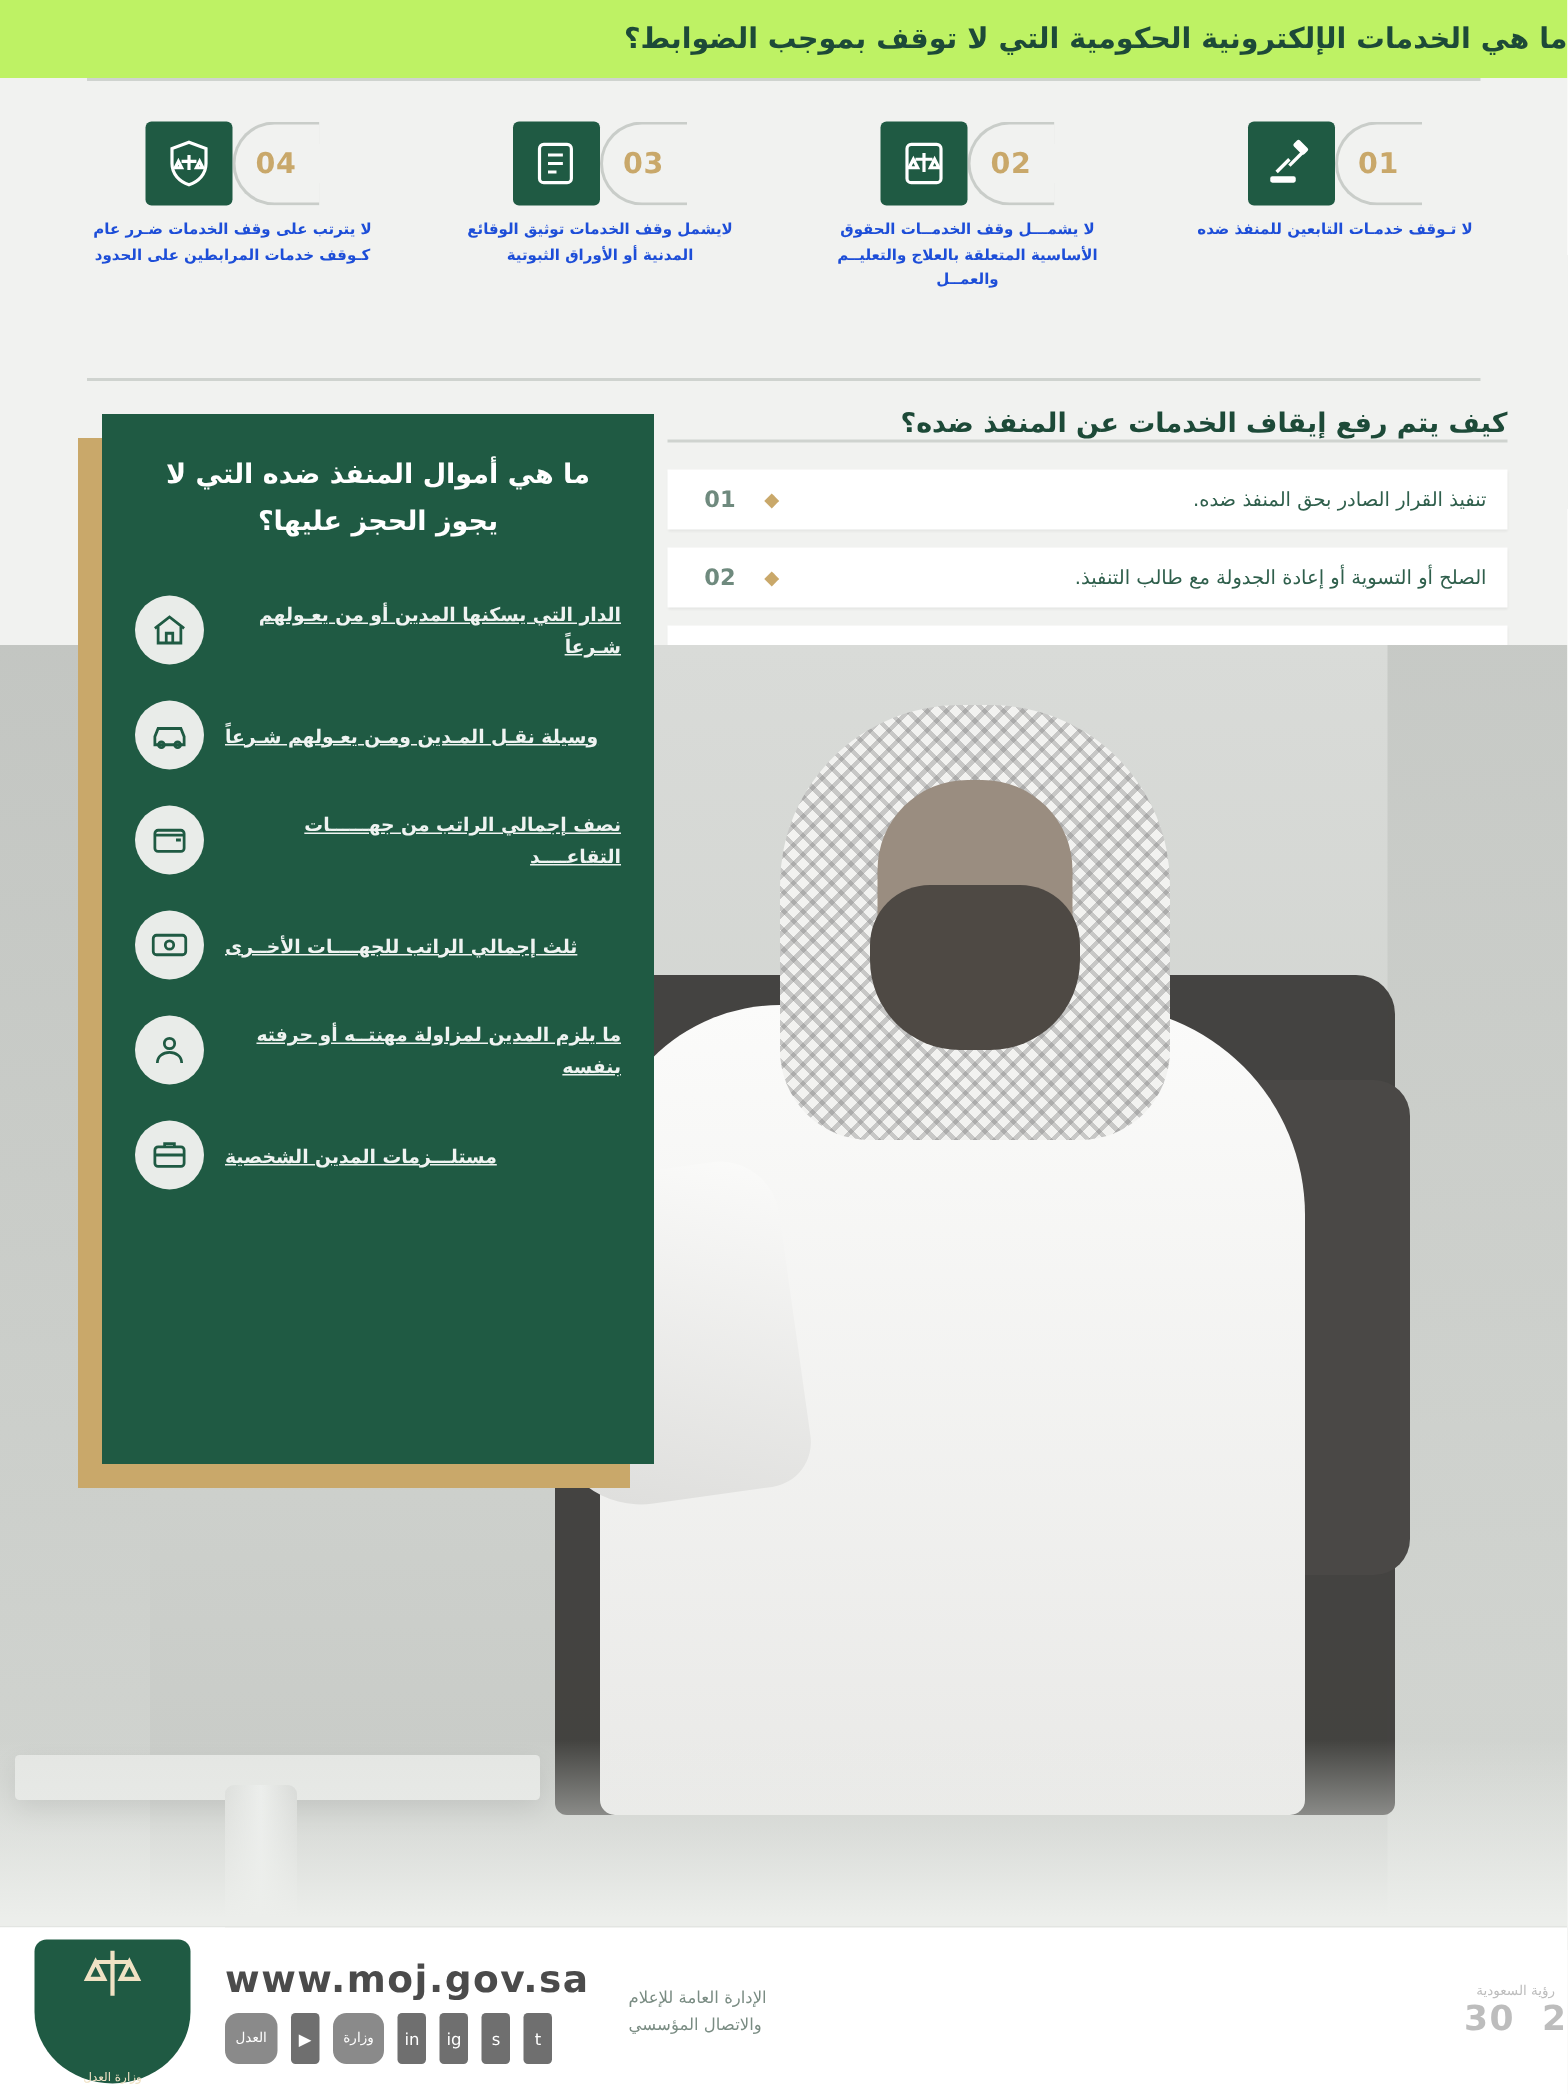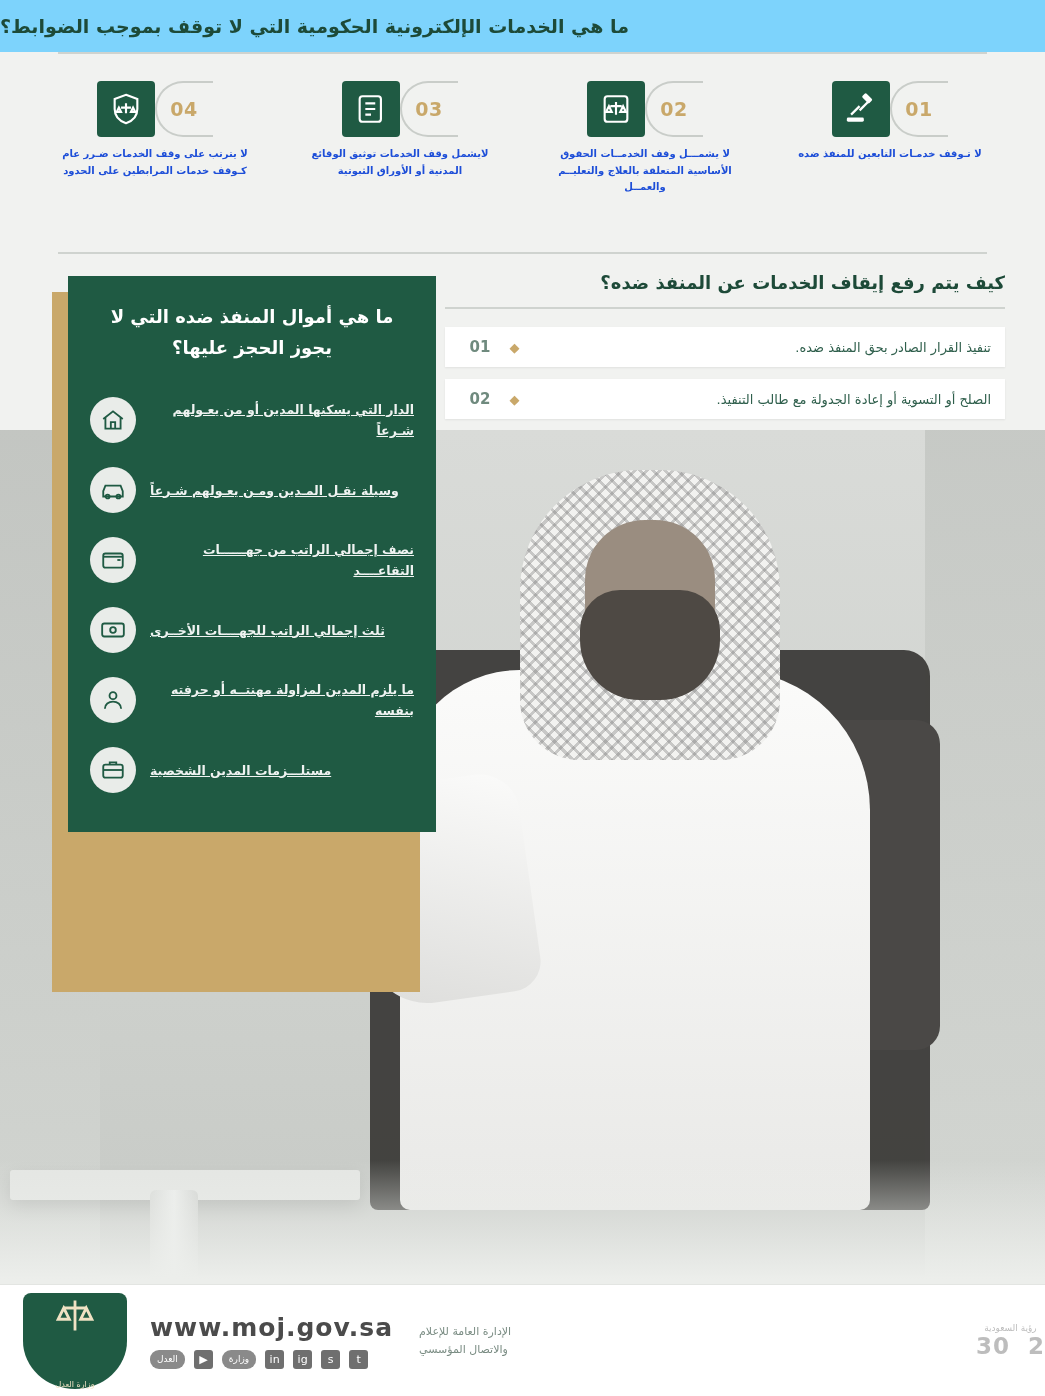--- a/index.html
+++ b/index.html
@@ -14,24 +14,25 @@
     width: 1045px; height: 1396px;
     background: #f1f2f0;
     overflow: hidden;
   }
 
   
   .top-head {
     position: absolute;
     top: 0; left: 0; right: 0;
     height: 52px;
-    background: #7dd3fc;
-    display: flex;
-    align-items: center;
-    justify-content: flex-end;
+    background: #bef264;
+    display: flex;
+    align-items: center;
+    justify-content: flex-start;
+    padding-left: 48px;
   }
   .top-head .title {
     font-size: 19px;
     font-weight: bold;
     color: #1d4a38;
     letter-spacing: -0.2px;
     text-align: center;
     direction: rtl;
   }
   .head-rule {
@@ -119,21 +120,21 @@
     position: absolute;
     top: 272px; right: 40px;
     width: 560px;
   }
   .steps-title {
     font-size: 18px;
     font-weight: bold;
     color: #1d4a38;
     text-align: right;
     direction: rtl;
-    padding-bottom: 14px;
+    padding-bottom: 0;
   }
   .steps-rule {
     height: 2px;
     background: #cfd3cf;
     margin-bottom: 18px;
   }
   .step-row {
     display: flex;
     flex-direction: row-reverse;
     align-items: center;
@@ -165,21 +166,21 @@
     font-weight: normal;
     color: #2f5f4c;
     text-align: right;
     direction: rtl;
   }
 
   
   .green-panel {
     position: absolute;
     top: 276px; left: 68px;
-    width: 368px; height: 556px;
+    width: 368px; height: 700px;
     background: #1f5a43;
     z-index: 3;
   }
   .green-accent {
     position: absolute;
     top: 292px; left: 52px;
     width: 368px; height: 700px;
     background: #c9a86a;
     z-index: 2;
   }
@@ -376,21 +377,21 @@
     direction: ltr;
   }
   .social {
     display: flex;
     flex-direction: row;
     gap: 9px;
     align-items: center;
     margin-top: 8px;
   }
   .social span {
-    width: 19px; height: 19px;
+    width: 19px; height: 34px;
     background: #6f6f6f;
     border-radius: 3px;
     display: inline-flex;
     align-items: center;
     justify-content: center;
     color: #fff;
     font-size: 11px;
   }
   .social .pill {
     width: auto; padding: 0 7px; border-radius: 9px;

